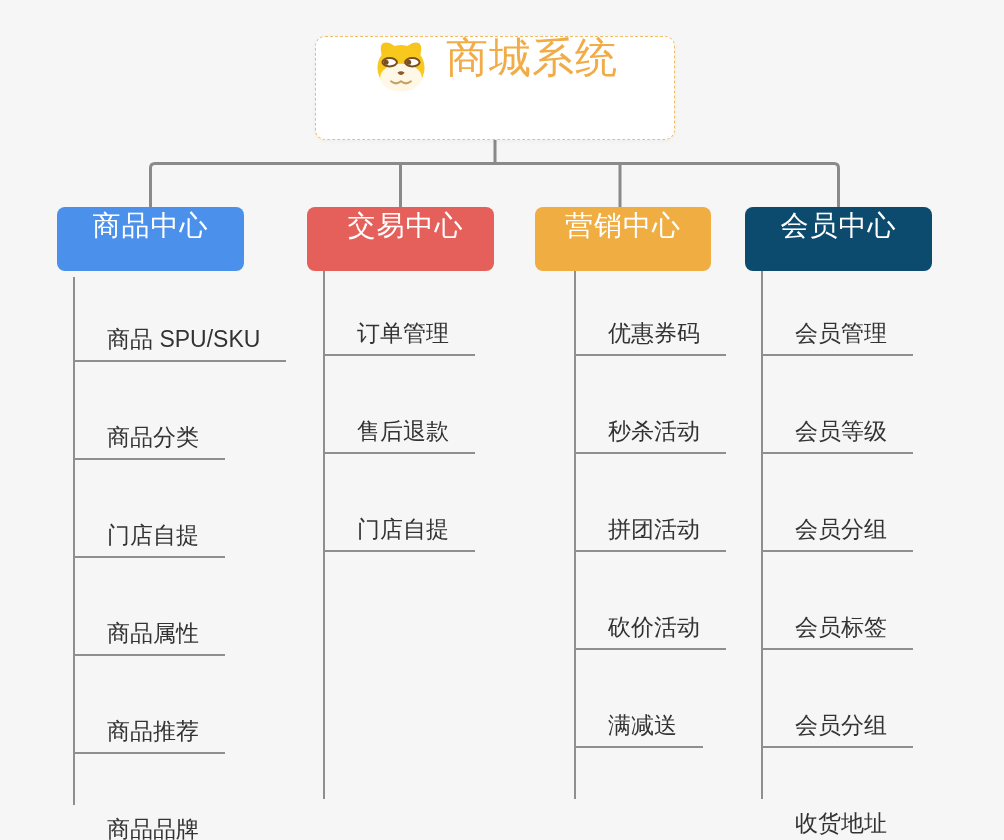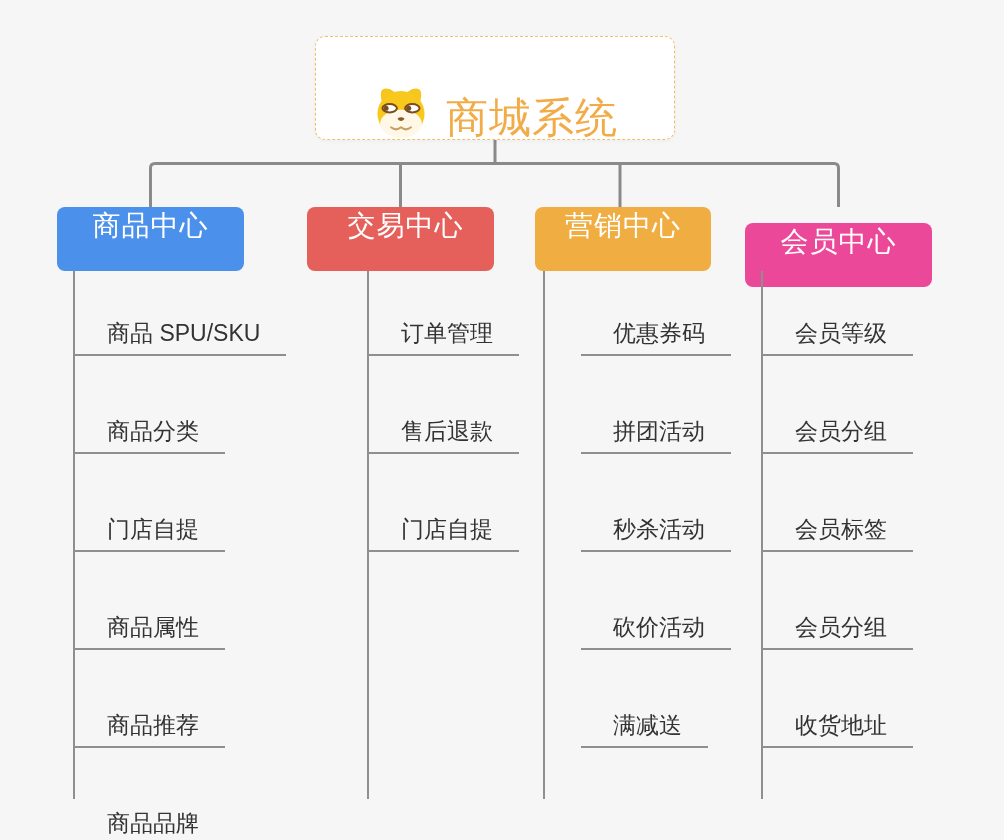--- a/index.html
+++ b/index.html
@@ -17,21 +17,21 @@
     position:absolute;left:0;top:0;width:1004px;height:840px;
     pointer-events:none;
   }
   
   .root-node{
     position:absolute;left:315px;top:36px;width:360px;height:104px;
     background:#ffffff;
     border:1px dashed #f3bc66;
     border-radius:10px;
     box-shadow:0 1px 4px rgba(0,0,0,0.04);
-    display:flex;align-items:flex-end;justify-content:center;gap:16px;
+    display:flex;align-items:flex-start;justify-content:center;gap:16px;
     box-sizing:border-box;
   }
   .root-title{
     font-size:42px;
     letter-spacing:1px;
     line-height:1;
     white-space:nowrap;
   }
   .doge{width:58px;height:56px;flex:0 0 auto;}
   
@@ -47,23 +47,23 @@
   .hdr-1{left:57px;width:187px;}
   .hdr-2{left:307px;width:187px;padding-left:10px;}
   .hdr-3{left:527px;width:176px;margin-left:8px;}
   .hdr-4{left:745px;width:187px;}
   
   .col{
     position:absolute;top:271px;height:528px;
     border-left:2px solid #8f8f8f;
     box-sizing:border-box;
   }
-  .col-1{left:73px;}
-  .col-2{left:323px;margin-left:44px;}
-  .col-3{left:543px;padding-left:36px;}
+  .col-1{left:73px;margin-top:6px;}
+  .col-2{left:323px;}
+  .col-3{left:574px;}
   .col-4{left:761px;}
   .item{
     height:98px;
     display:flex;align-items:flex-end;
     width:fit-content;
     box-sizing:border-box;
     border-bottom:2px solid #8f8f8f;
     padding:0 26px 5px 32px;
     font-size:23px;color:#333333;
     white-space:nowrap;
@@ -102,48 +102,49 @@
 
   <div class="hdr hdr-1" style="background-color: rgb(75, 144, 234);">
     <span>商品中心</span>
   </div>
   <div class="hdr hdr-2" style="background-color: rgb(229, 96, 90);">
     <span>交易中心</span>
   </div>
   <div class="hdr hdr-3" style="background-color: rgb(239, 173, 66);">
     <span>营销中心</span>
   </div>
-  <div class="hdr hdr-4" style="background-color: #ec4899; margin-top: 16px;">
+  <div class="hdr hdr-4" style="background-color: #0c4a6e;">
     <span>会员中心</span>
   </div>
 
   <div class="col col-1">
     <div class="item">商品 SPU/SKU</div>
     <div class="item">商品分类</div>
     <div class="item">门店自提</div>
     <div class="item">商品属性</div>
     <div class="item">商品推荐</div>
     <div class="item">商品品牌</div>
   </div>
 
   <div class="col col-2">
     <div class="item">订单管理</div>
     <div class="item">售后退款</div>
     <div class="item">门店自提</div>
   </div>
 
   <div class="col col-3">
     <div class="item">优惠券码</div>
+    <div class="item">秒杀活动</div>
     <div class="item">拼团活动</div>
-    <div class="item">秒杀活动</div>
     <div class="item">砍价活动</div>
     <div class="item">满减送</div>
   </div>
 
   <div class="col col-4">
+    <div class="item">会员管理</div>
     <div class="item">会员等级</div>
     <div class="item">会员分组</div>
     <div class="item">会员标签</div>
     <div class="item">会员分组</div>
     <div class="item">收货地址</div>
   </div>
 
 </div>
 
 </body></html>

